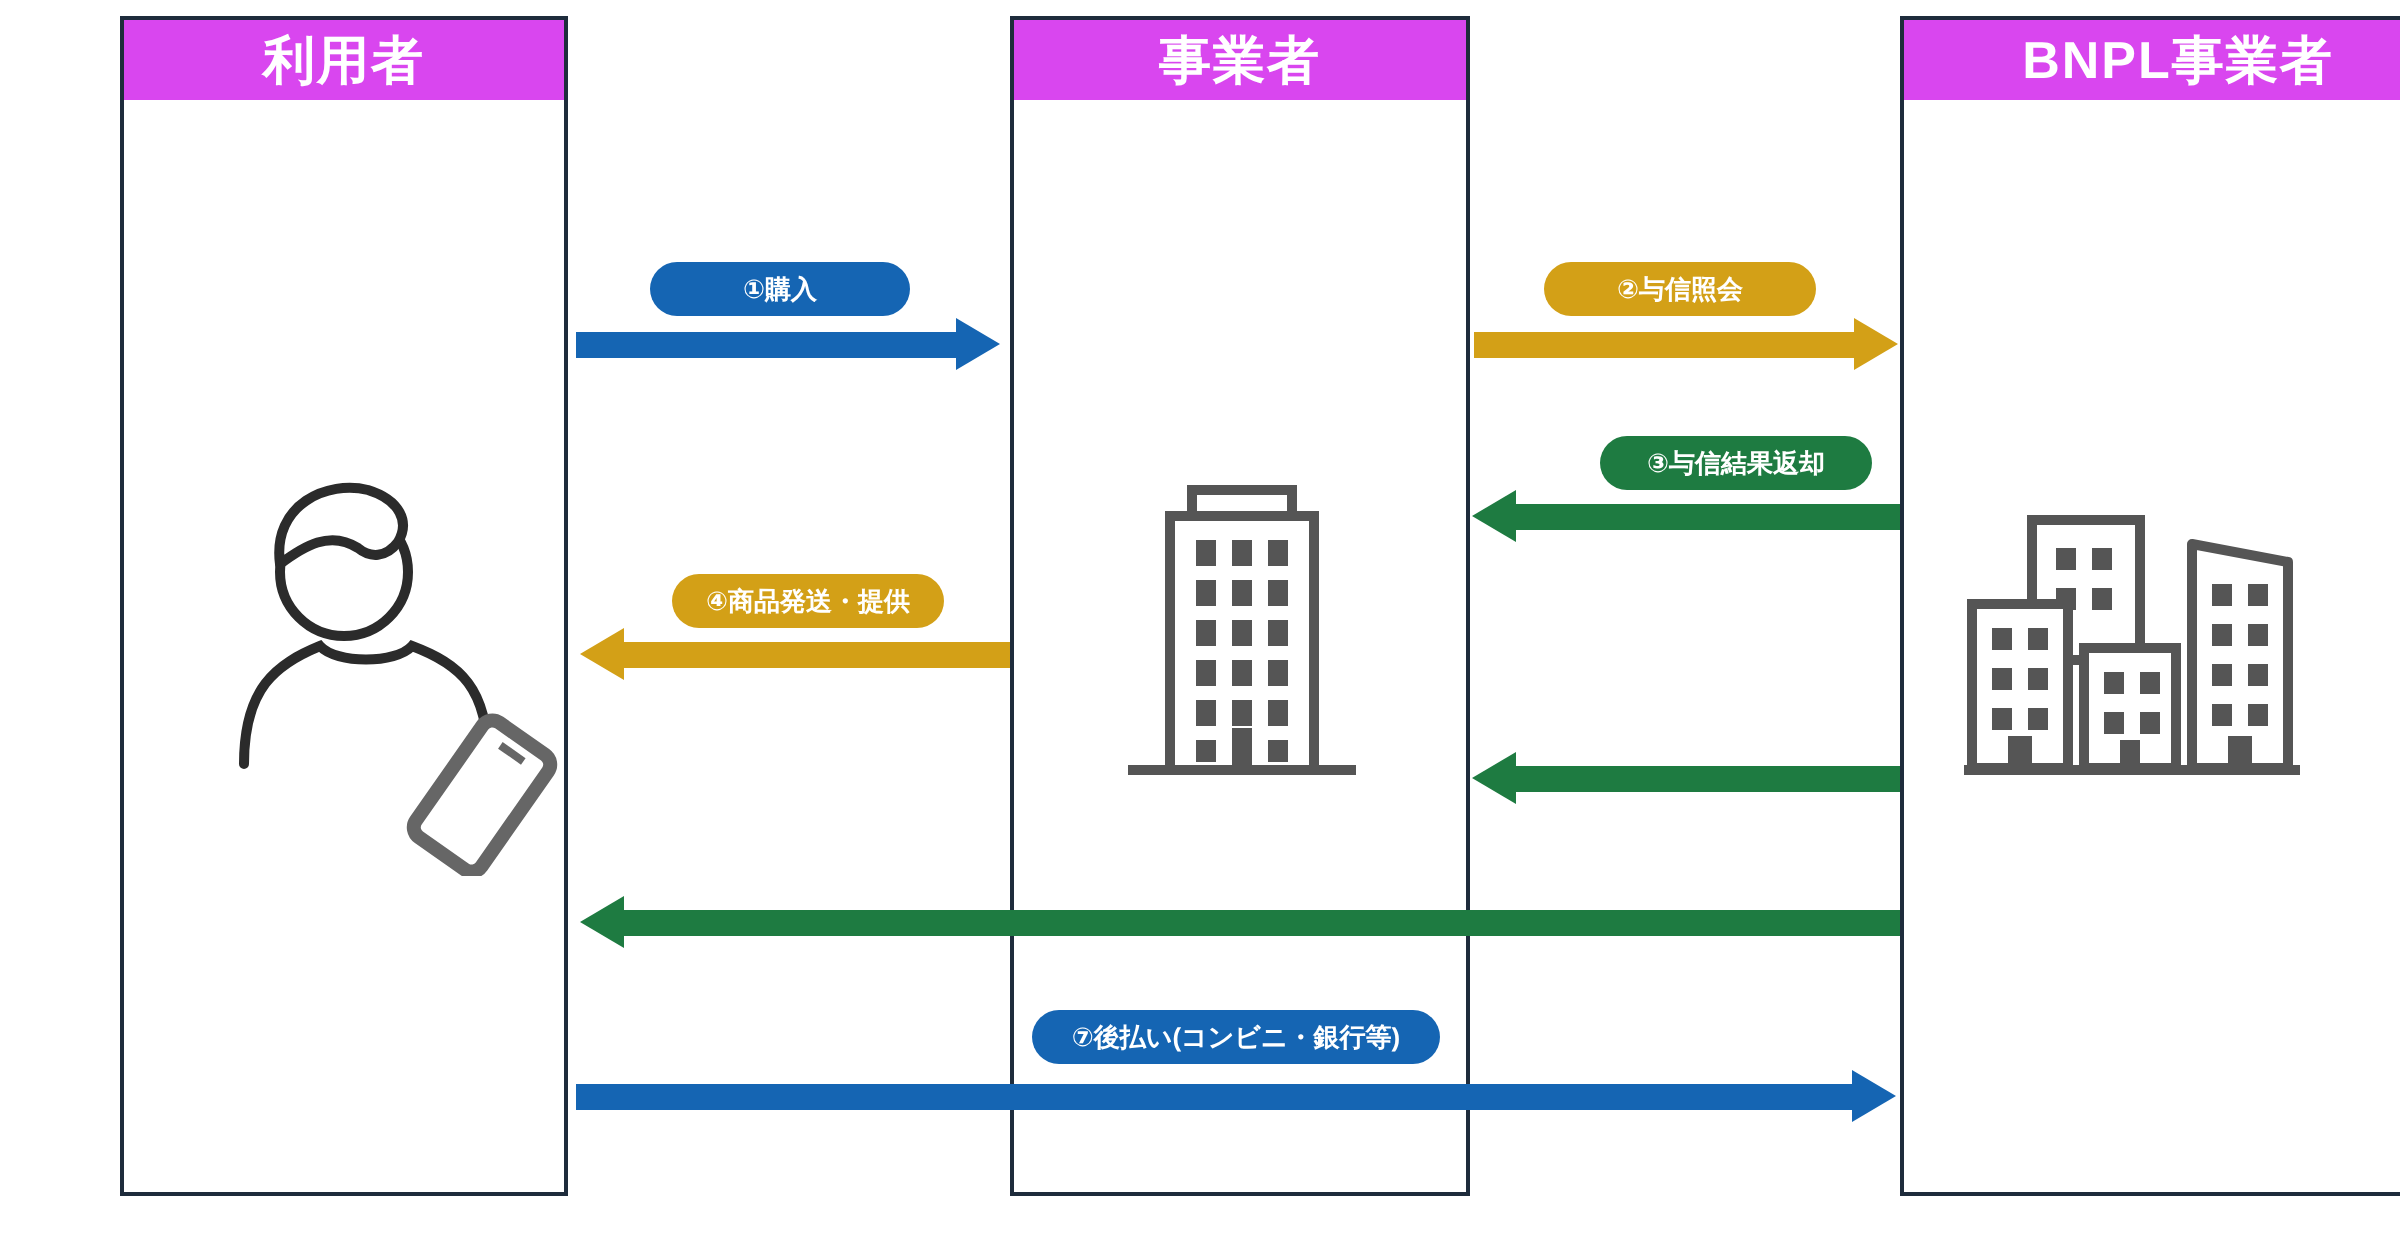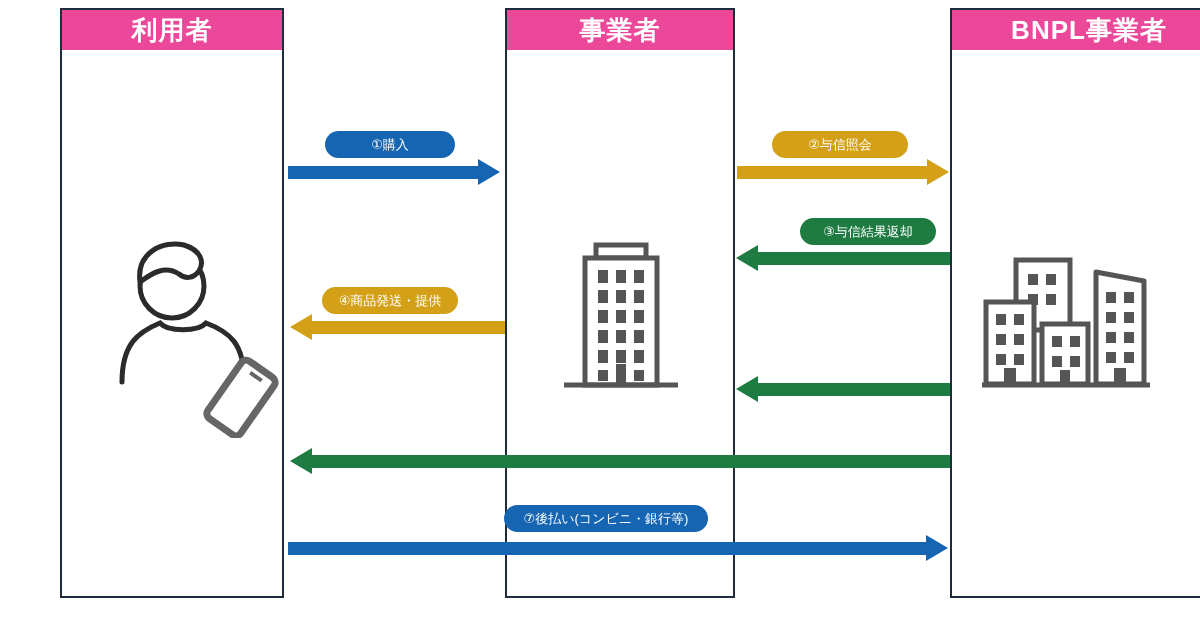--- a/index.html
+++ b/index.html
@@ -6,30 +6,31 @@
   .stage {
     position:relative; width:1200px; height:620px; background:#ffffff;
     font-family:"Liberation Sans","DejaVu Sans",sans-serif; overflow:hidden;
   }
   
   .col-box {
     position:absolute; top:8px; height:590px; background:#ffffff;
     border:2px solid #1e2c3c; box-sizing:border-box; z-index:1;
   }
   .col-header {
-    height:40px; background:#ec4899; display:flex; align-items:center;
+    height:40px; background:#d946ef; display:flex; align-items:center;
     justify-content:center; color:#ffffff; font-weight:bold; font-size:26px;
     letter-spacing:1px;
   }
   
   .pill {
     position:absolute; height:27px; border-radius:14px; color:#ffffff;
     display:flex; align-items:center; justify-content:center;
     font-size:13px; z-index:3; box-sizing:border-box; padding:6px 8px;
     white-space:nowrap;
+    font-weight:bold;
   }
   .pill.blue  { background:#1565b3; }
   .pill.gold  { background:#d3a017; }
   .pill.green { background:#1e7b41; }
   
   .arrow {
     position:absolute; height:26px; display:flex; align-items:center; z-index:3;
   }
   .arrow .shaft { flex:1; height:13px; }
   .arrow .head-r {
@@ -175,35 +176,35 @@
     <div class="shaft"></div>
       <div class="head-r"></div>
   </div>
 
   <div class="pill green" style="left:800px; top:218px; width:136px;">③与信結果返却</div>
   <div class="arrow green" style="left:736px; top:245px; width:214px;">
     <div class="head-l"></div>
       <div class="shaft"></div>
   </div>
 
-  <div class="pill gold" style="left:322px; top:287px; width:136px;">④商品発送・提供</div>
+  <div class="pill gold" style="left:336px; top:287px; width:136px;">④商品発送・提供</div>
   <div class="arrow gold" style="left:290px; top:314px; width:215px;">
     <div class="head-l"></div>
       <div class="shaft"></div>
   </div>
 
   <div class="arrow green" style="left:736px; top:376px; width:214px;">
     <div class="head-l"></div>
       <div class="shaft"></div>
   </div>
 
   <div class="arrow green" style="left:290px; top:448px; width:660px;">
     <div class="head-l"></div>
       <div class="shaft"></div>
   </div>
 
-  <div class="pill blue" style="left:504px; top:505px; width:204px;">⑦後払い(コンビニ・銀行等)</div>
+  <div class="pill blue" style="left:516px; top:505px; width:204px;">⑦後払い(コンビニ・銀行等)</div>
   <div class="arrow blue" style="left:288px; top:535px; width:660px;">
     <div class="shaft"></div>
       <div class="head-r"></div>
   </div>
 
 </div>
 
 </body></html>

